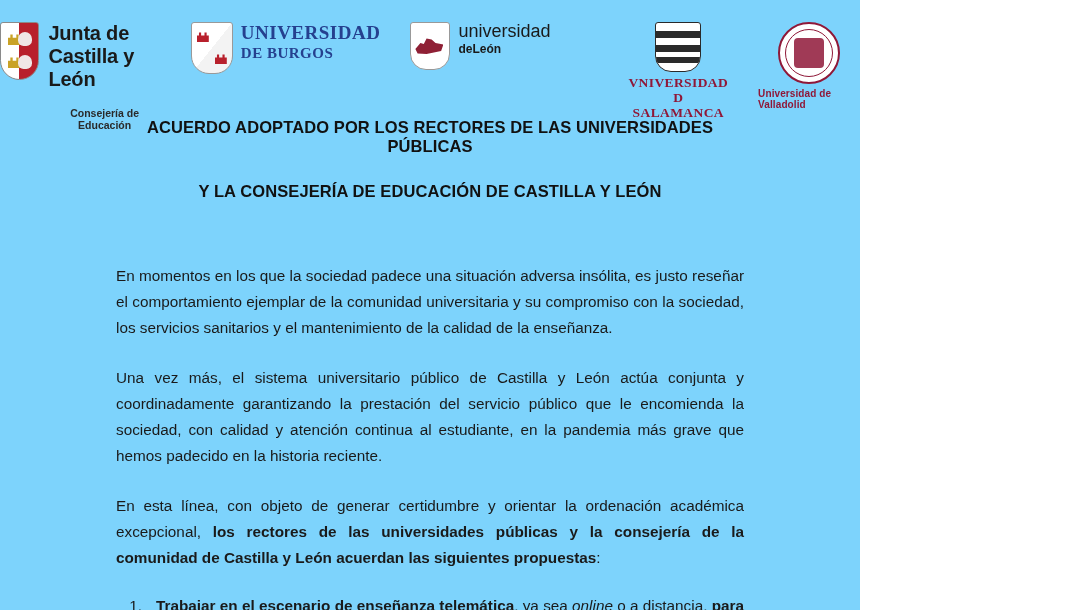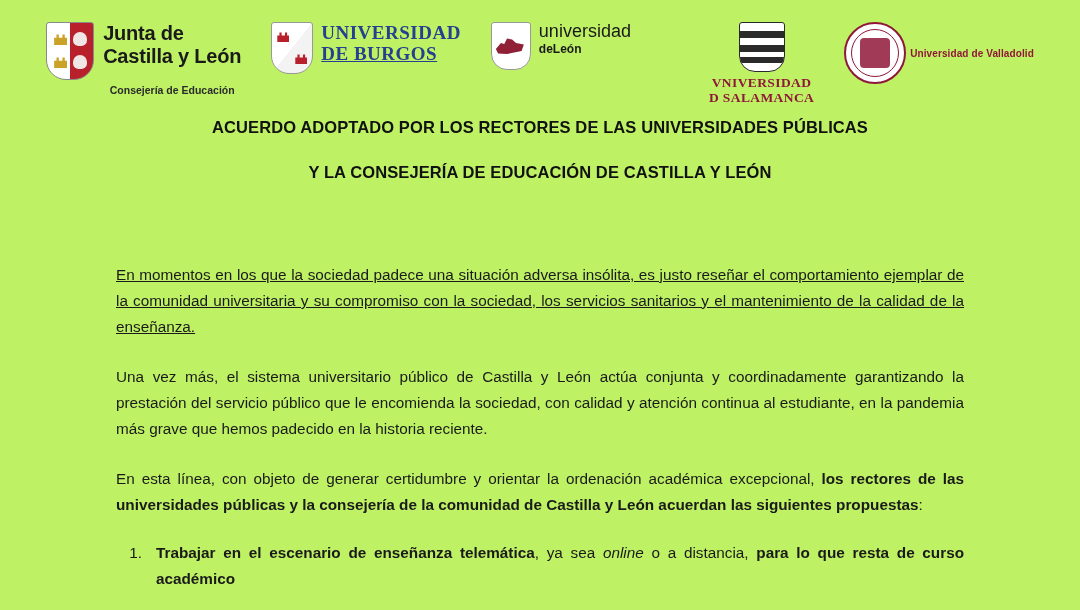--- a/index.html
+++ b/index.html
@@ -10,23 +10,23 @@
   body {
     width: 1080px;
     height: 610px;
     overflow: hidden;
     font-family: "Liberation Sans", sans-serif;
     color: #1a1a1a;
   }
 
   .page {
     position: relative;
-    width: 1080px;
+    width: 860px;
     height: 610px;
-    background: #bef264;
+    background: #7dd3fc;
   }
 
   
   .logo-bar {
     display: flex;
     align-items: flex-start;
     justify-content: center;
     gap: 30px;
     padding-top: 22px;
     height: 96px;
@@ -125,26 +125,25 @@
   .ubu-text .l1 {
     font-family: "Liberation Serif", serif;
     font-size: 19px;
     font-weight: 700;
     letter-spacing: 0.5px;
     color: #25408f;
     line-height: 21px;
   }
   .ubu-text .l2 {
     font-family: "Liberation Serif", serif;
-    font-size: 19px;
+    font-size: 15px;
     font-weight: 700;
     letter-spacing: 0.5px;
     color: #25408f;
     line-height: 21px;
-    text-decoration: underline;
   }
 
   
   .ule-shield {
     width: 38px;
     height: 46px;
     border: 1px solid #999;
     border-radius: 3px 3px 16px 16px;
     background: #ffffff;
     position: relative;
@@ -212,21 +211,21 @@
     font-weight: 700;
     color: #8f1838;
     letter-spacing: 0.4px;
     text-align: center;
     line-height: 15px;
   }
 
   
   .uva {
     display: flex;
-    flex-direction: row;
+    flex-direction: column;
     align-items: center;
     gap: 4px;
   }
   .uva-seal {
     width: 58px;
     height: 58px;
     border-radius: 50%;
     border: 2px solid #8f1838;
     background: #fff;
     position: relative;
@@ -266,21 +265,21 @@
   .title .line1 { }
   .title .line2 { margin-top: 26px; text-align: center; }
 
   .para {
     margin-top: 24px;
     font-size: 15.3px;
     line-height: 26px;
     text-align: justify;
     color: #1a1a1a;
   }
-  .para.first { margin-top: 80px; text-decoration: underline; }
+  .para.first { margin-top: 62px; }
   .para b { font-weight: 700; }
 
   .list {
     margin: 22px 0 0 0;
     padding: 0;
     list-style: none;
   }
   .list li {
     display: flex;
     gap: 14px;

